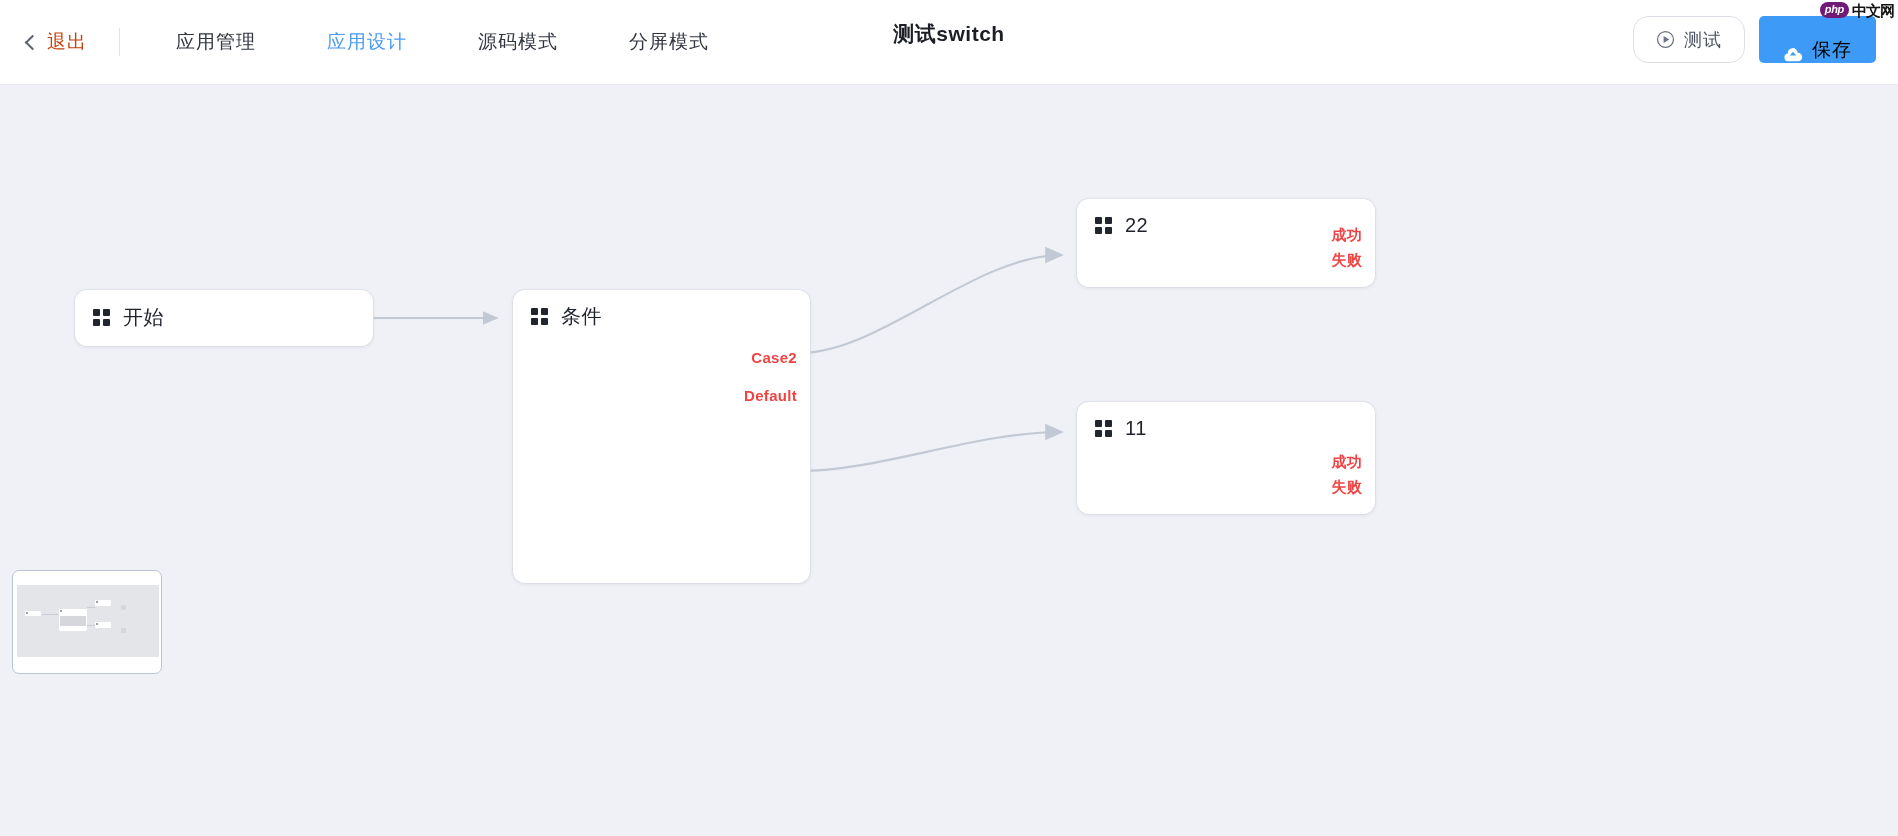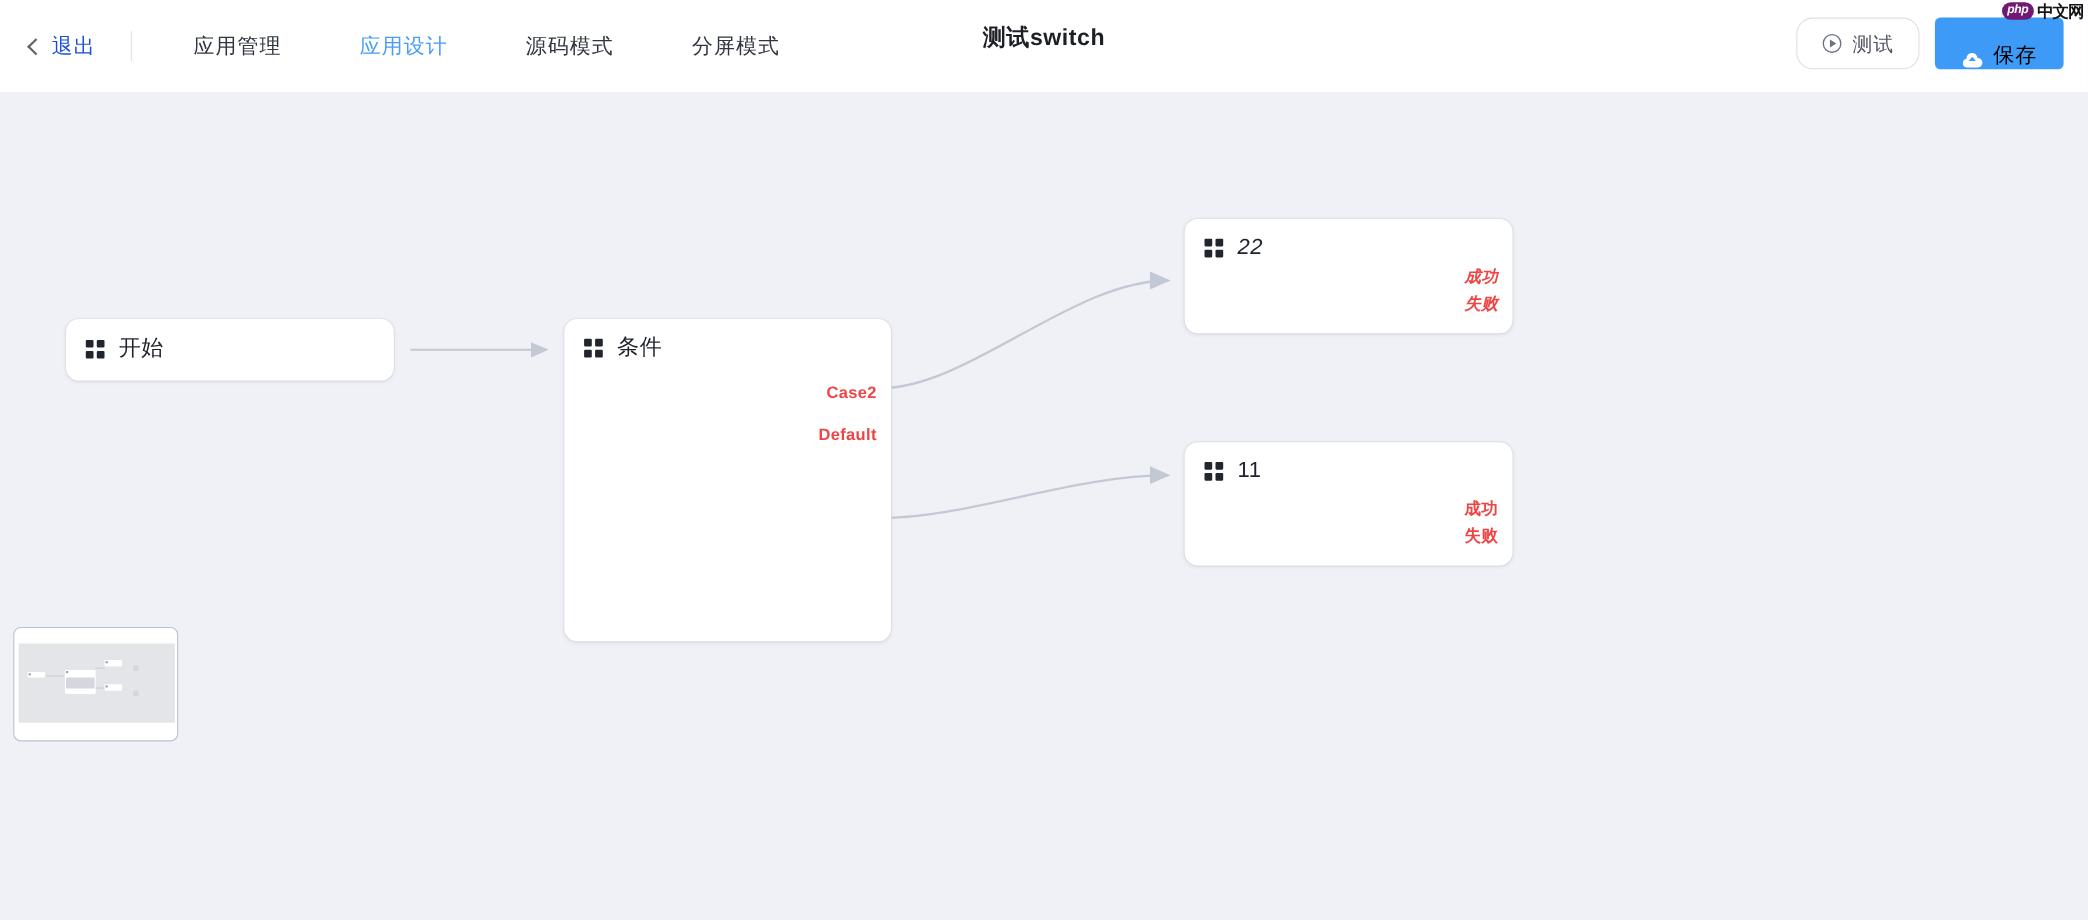--- a/index.html
+++ b/index.html
@@ -37,21 +37,21 @@
     content: "";
     position: absolute;
     left: 5px; top: 3px;
     width: 9px; height: 9px;
     border-left: 2px solid #5c6370;
     border-bottom: 2px solid #5c6370;
     transform: rotate(45deg);
   }
   .exit-label {
     font-size: 19px;
-    color: #1d4ed8;
+    color: #c2410c;
     letter-spacing: 1px;
   }
   .hdr-divider {
     width: 1px;
     height: 28px;
     background: #e2e3e8;
     margin-left: 32px;
   }
   .tabs {
     display: flex;
@@ -200,21 +200,21 @@
   .port-label {
     text-align: right;
     font-size: 15px;
     font-weight: bold;
     color: #ef4444;
     padding-right: 13px;
     letter-spacing: 0.3px;
   }
 
   
-  #node-start { left: 60px; top: 205px; width: 298px; height: 56px; }
+  #node-start { left: 75px; top: 205px; width: 298px; height: 56px; }
   #node-start .node-head { padding: 16px 18px; }
 
   
   #node-cond { left: 513px; top: 205px; width: 297px; height: 293px; }
   .cond-case { margin-top: 16px; }
   .cond-box {
     margin: 10px 13px 0 13px;
     background: #f2f3f7;
     border-radius: 6px;
     overflow: hidden;
@@ -244,21 +244,21 @@
     display: flex;
     align-items: center;
     padding-left: 11px;
     font-family: "DejaVu Sans Mono", "Liberation Mono", monospace;
     font-size: 15px;
     color: #2c3039;
   }
   .cond-default { margin-top: 21px; }
 
   
-  #node-22 { left: 1077px; top: 114px; width: 298px; height: 104px; font-style: italic; }
+  #node-22 { left: 1077px; top: 114px; width: 298px; height: 88px; }
   #node-11 { left: 1077px; top: 317px; width: 298px; height: 112px; }
   .res-ports { position: absolute; right: 0; bottom: 11px; width: 100%; }
   .res-ports .port-label { margin-bottom: 6px; }
 
   
   .minimap {
     position: absolute;
     left: 12px;
     top: 485px;
     width: 150px;

